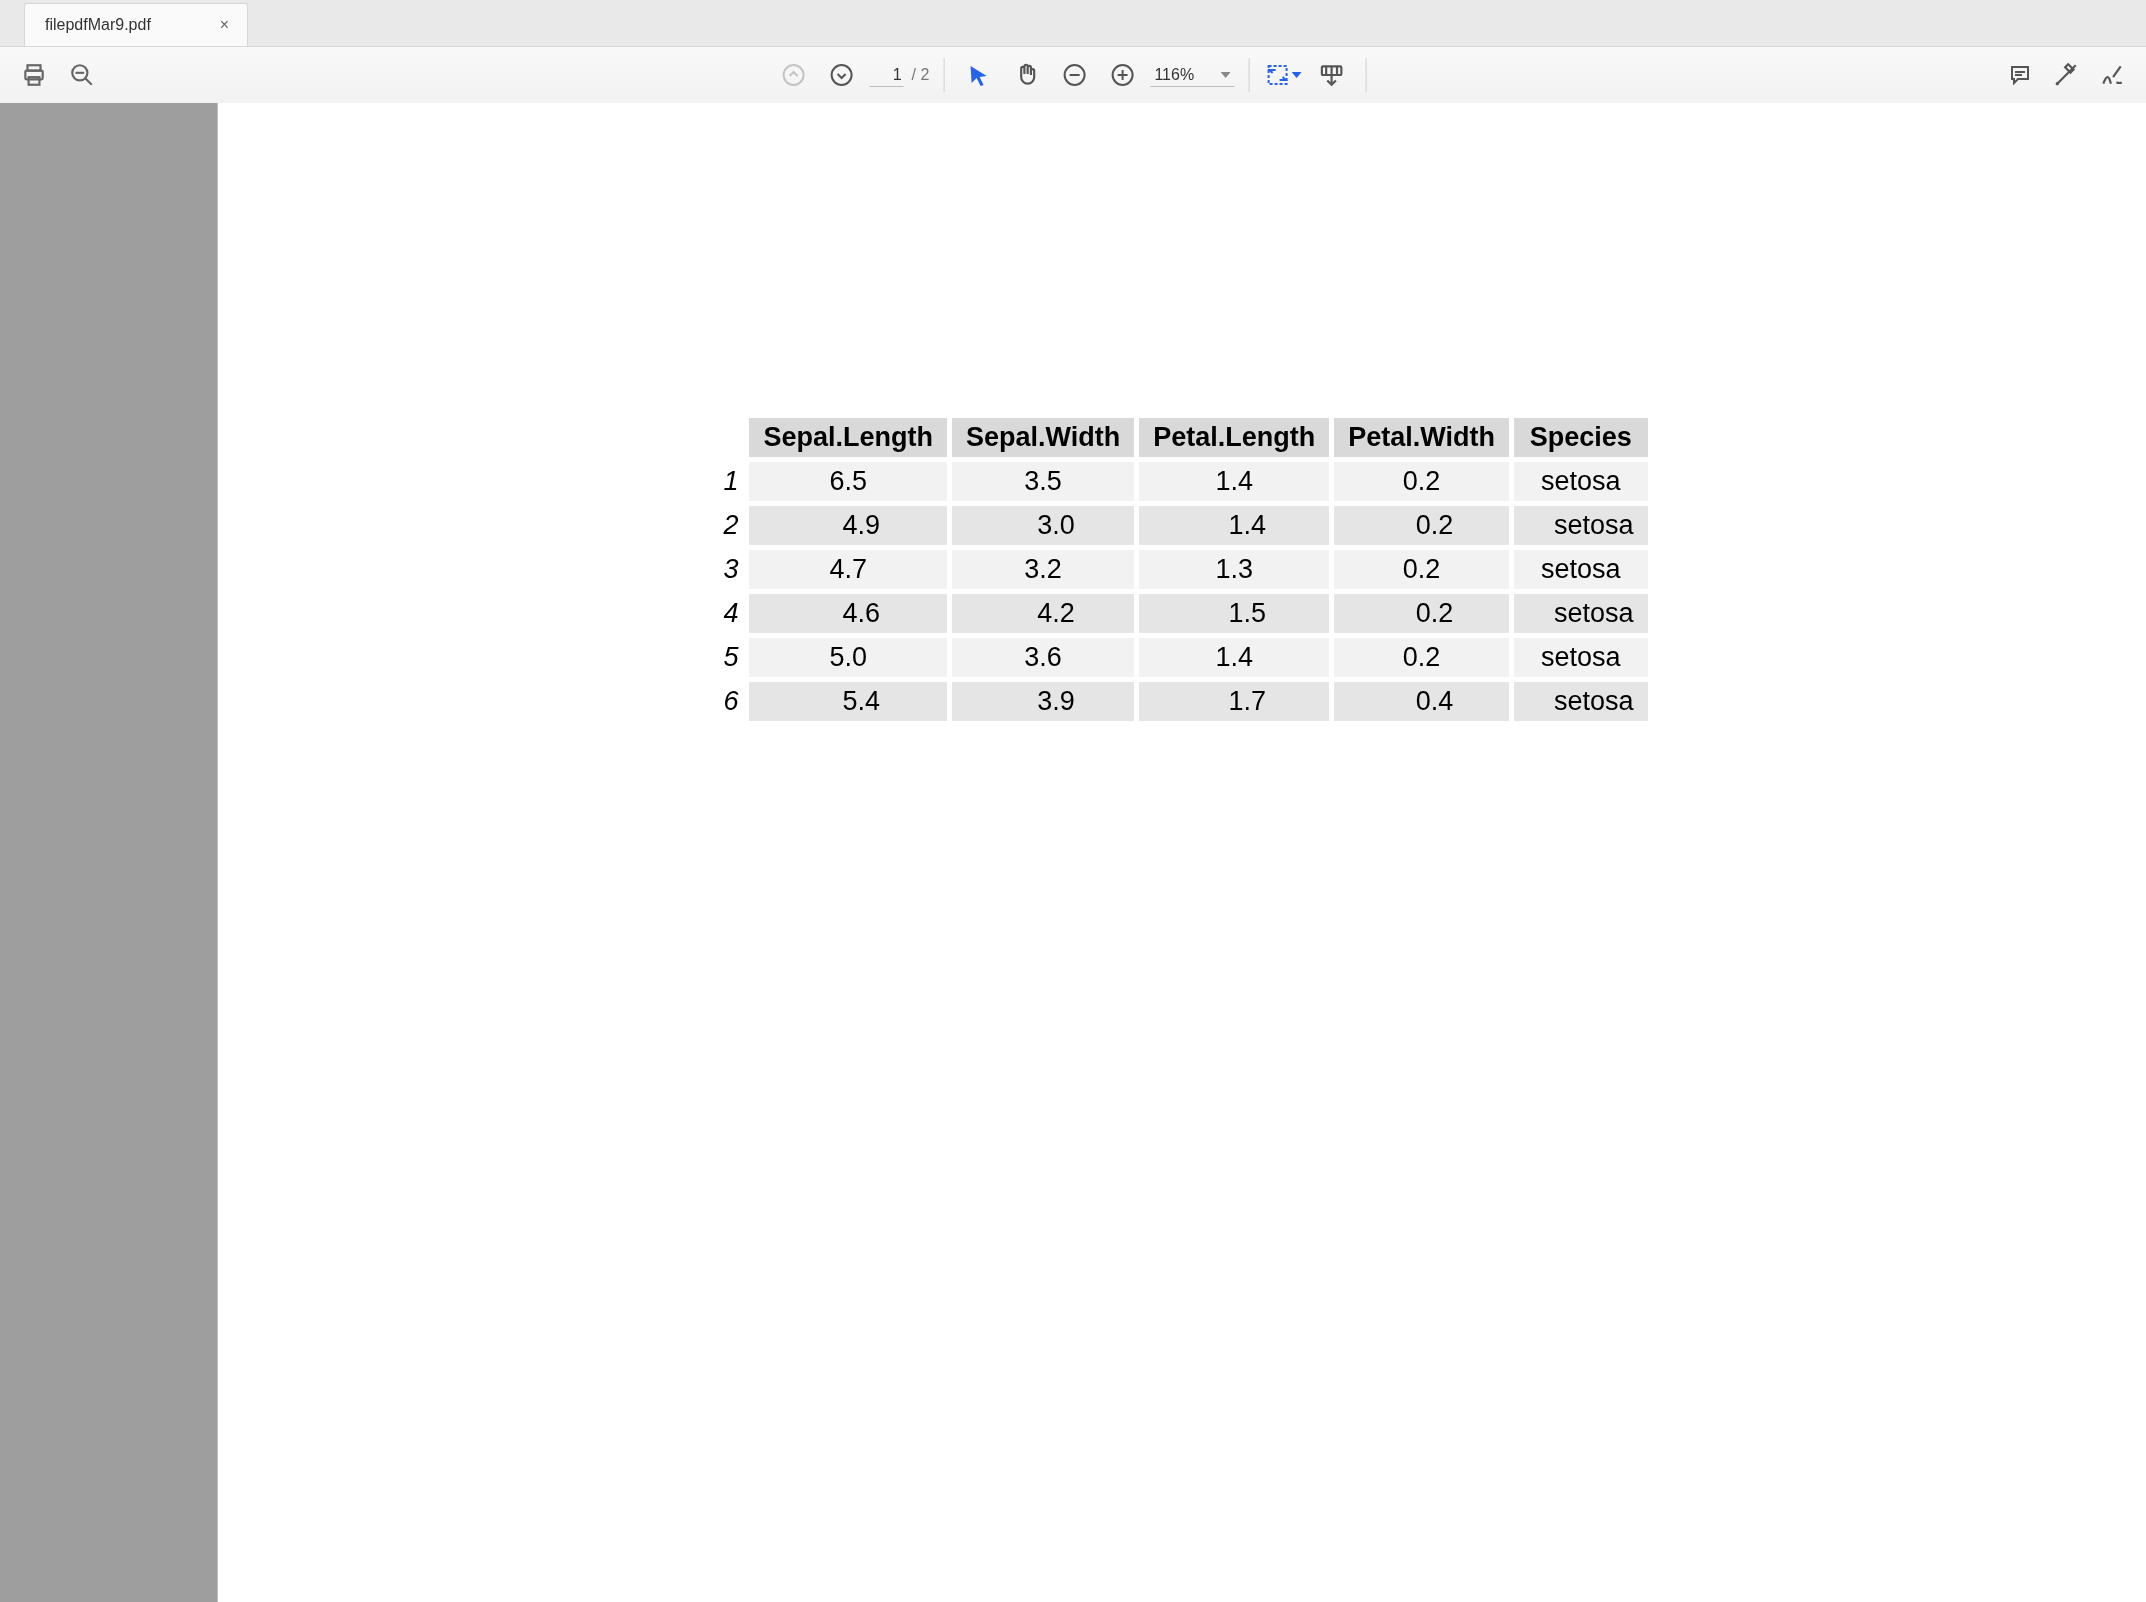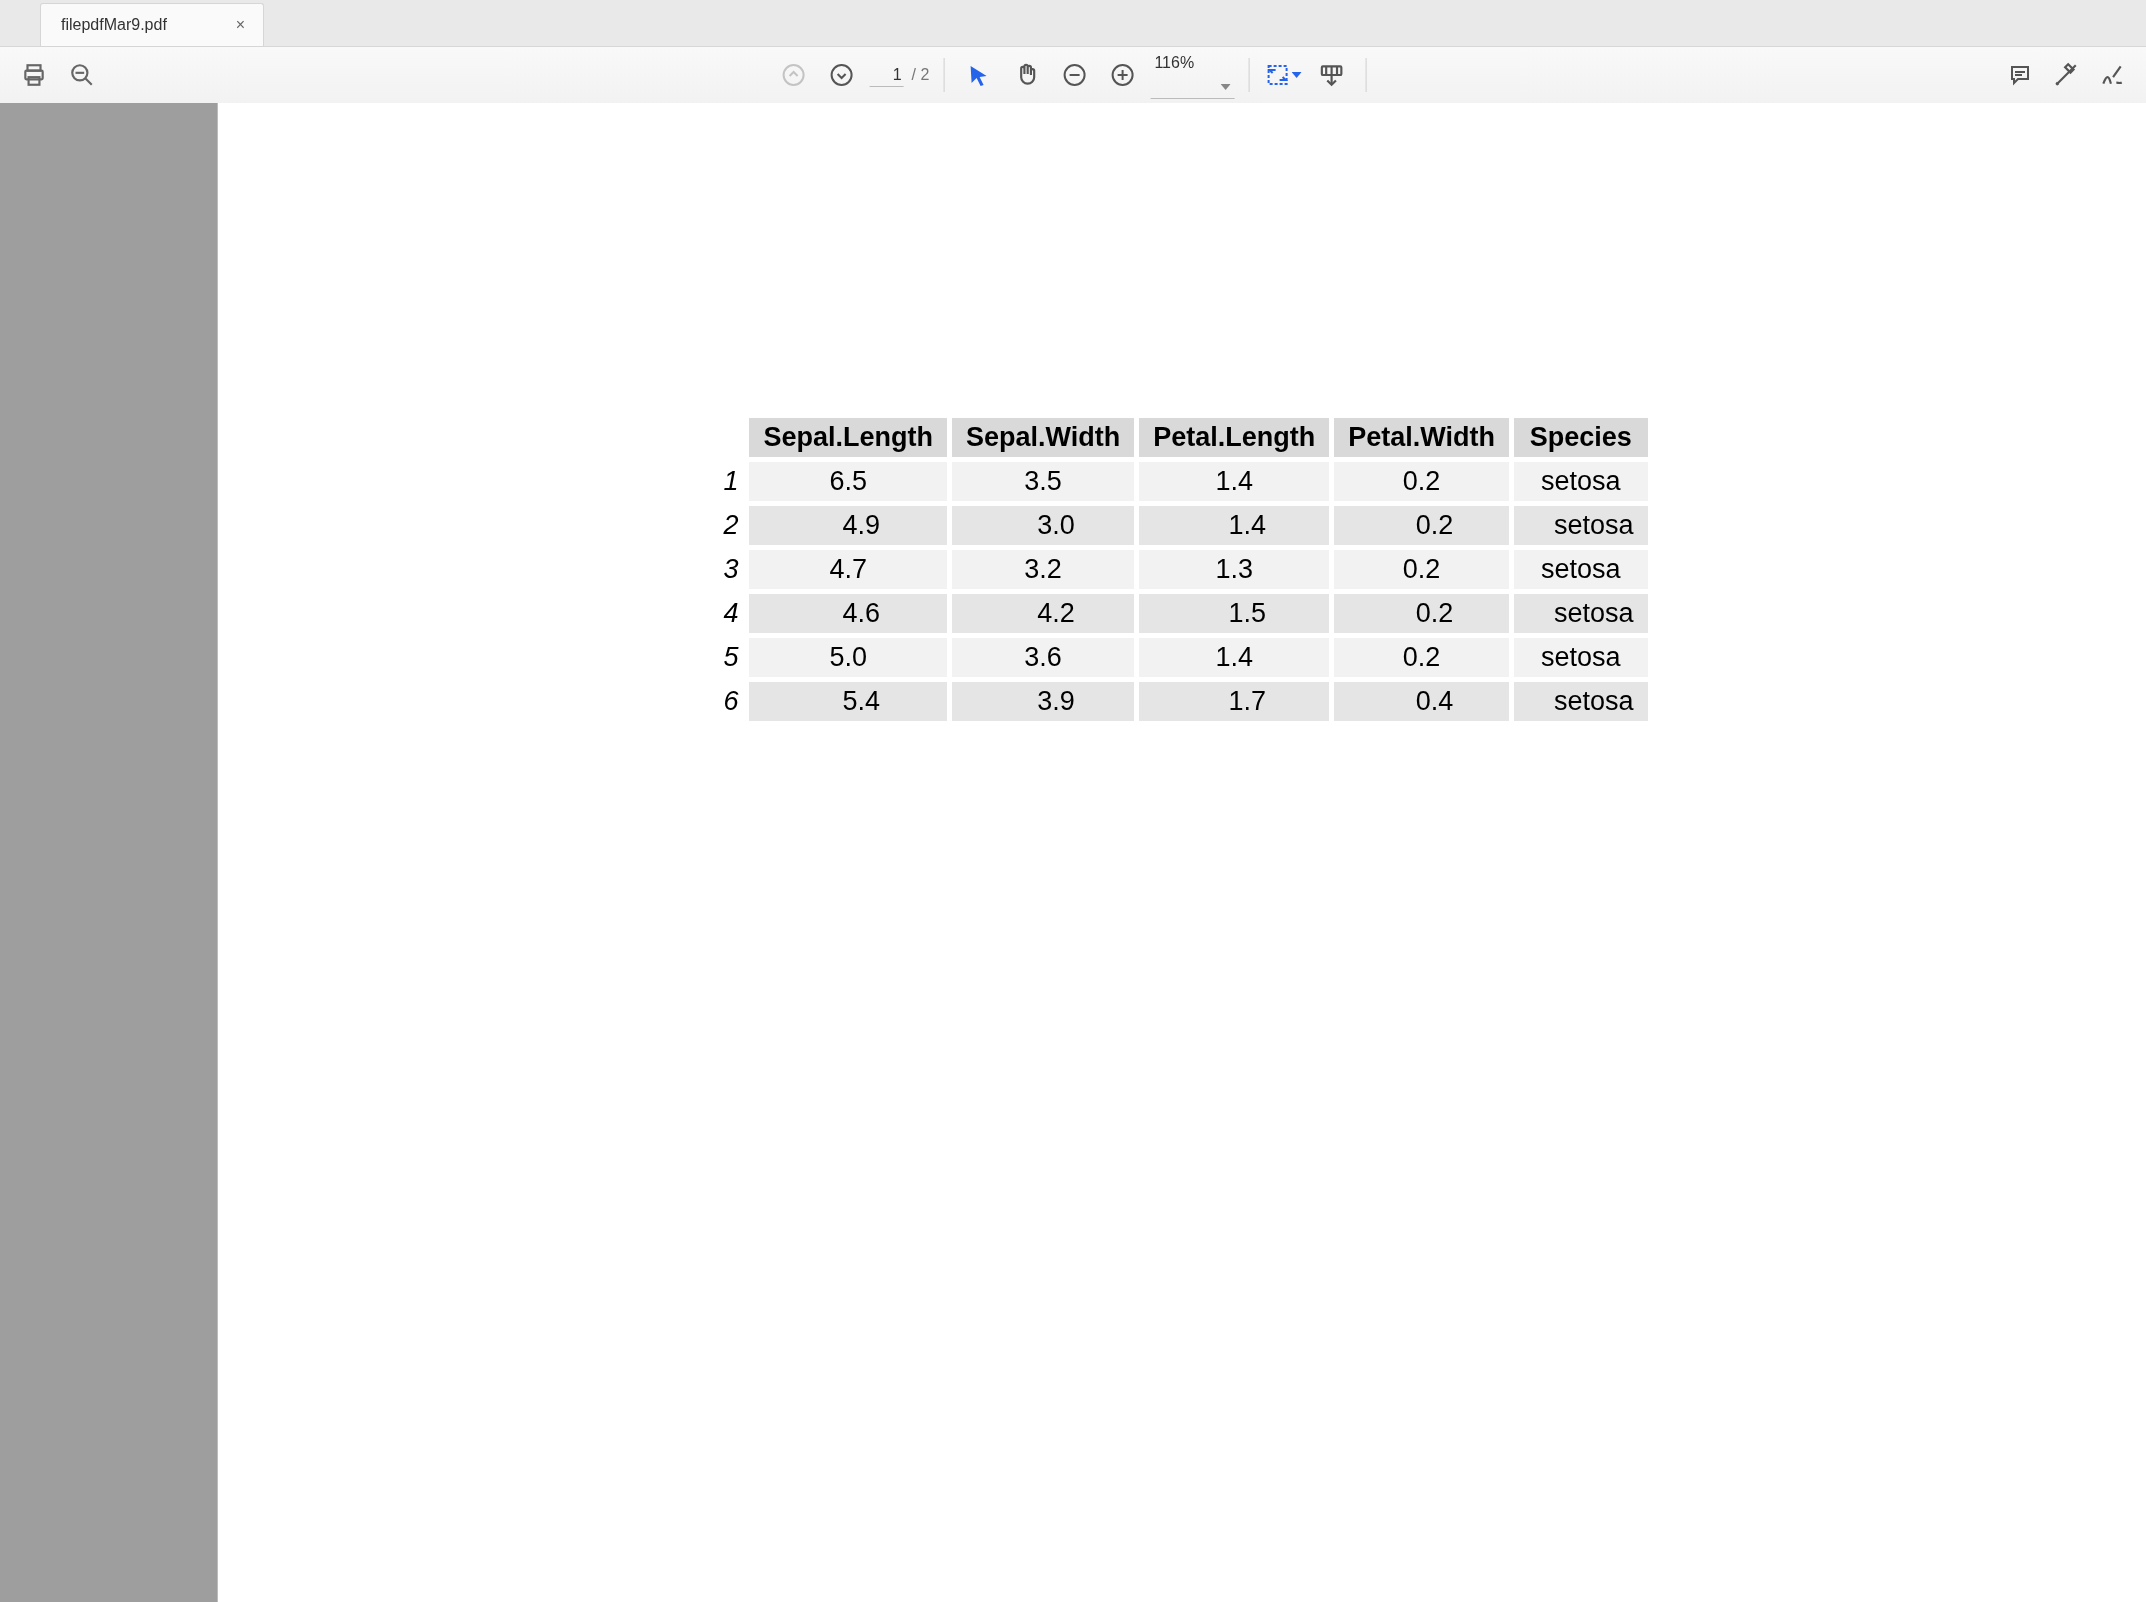--- a/index.html
+++ b/index.html
@@ -12,21 +12,21 @@
     color: #111;
     -webkit-font-smoothing: antialiased;
   }
 
   
   .tabstrip {
     height: 46px;
     background: #e9e9e9;
     display: flex;
     align-items: flex-end;
-    padding-left: 40px;
+    padding-left: 24px;
     border-bottom: 1px solid #d6d6d6;
   }
   .tab {
     background: #fafafa;
     border: 1px solid #d6d6d6;
     border-bottom: none;
     height: 42px;
     min-width: 190px;
     display: flex;
     align-items: center;
@@ -90,29 +90,28 @@
     border: none;
     border-bottom: 1px solid #bbb;
     font-size: 16px;
     color: #333;
     padding: 2px 2px;
   }
   .page-indicator .slash { color: #777; }
 
   .zoom-select {
     display: flex;
-    align-items: flex-start;
+    align-items: flex-end;
     gap: 6px;
     border-bottom: 1px solid #bbb;
     padding: 2px 4px;
     font-size: 16px;
     color: #333;
     cursor: pointer;
     min-width: 76px;
-    flex-direction: column;
   }
   .zoom-select .caret {
     margin-left: auto;
   }
 
   .center-toolbar-group {
     position: absolute;
     left: 50%;
     transform: translateX(-50%);
     display: flex;

